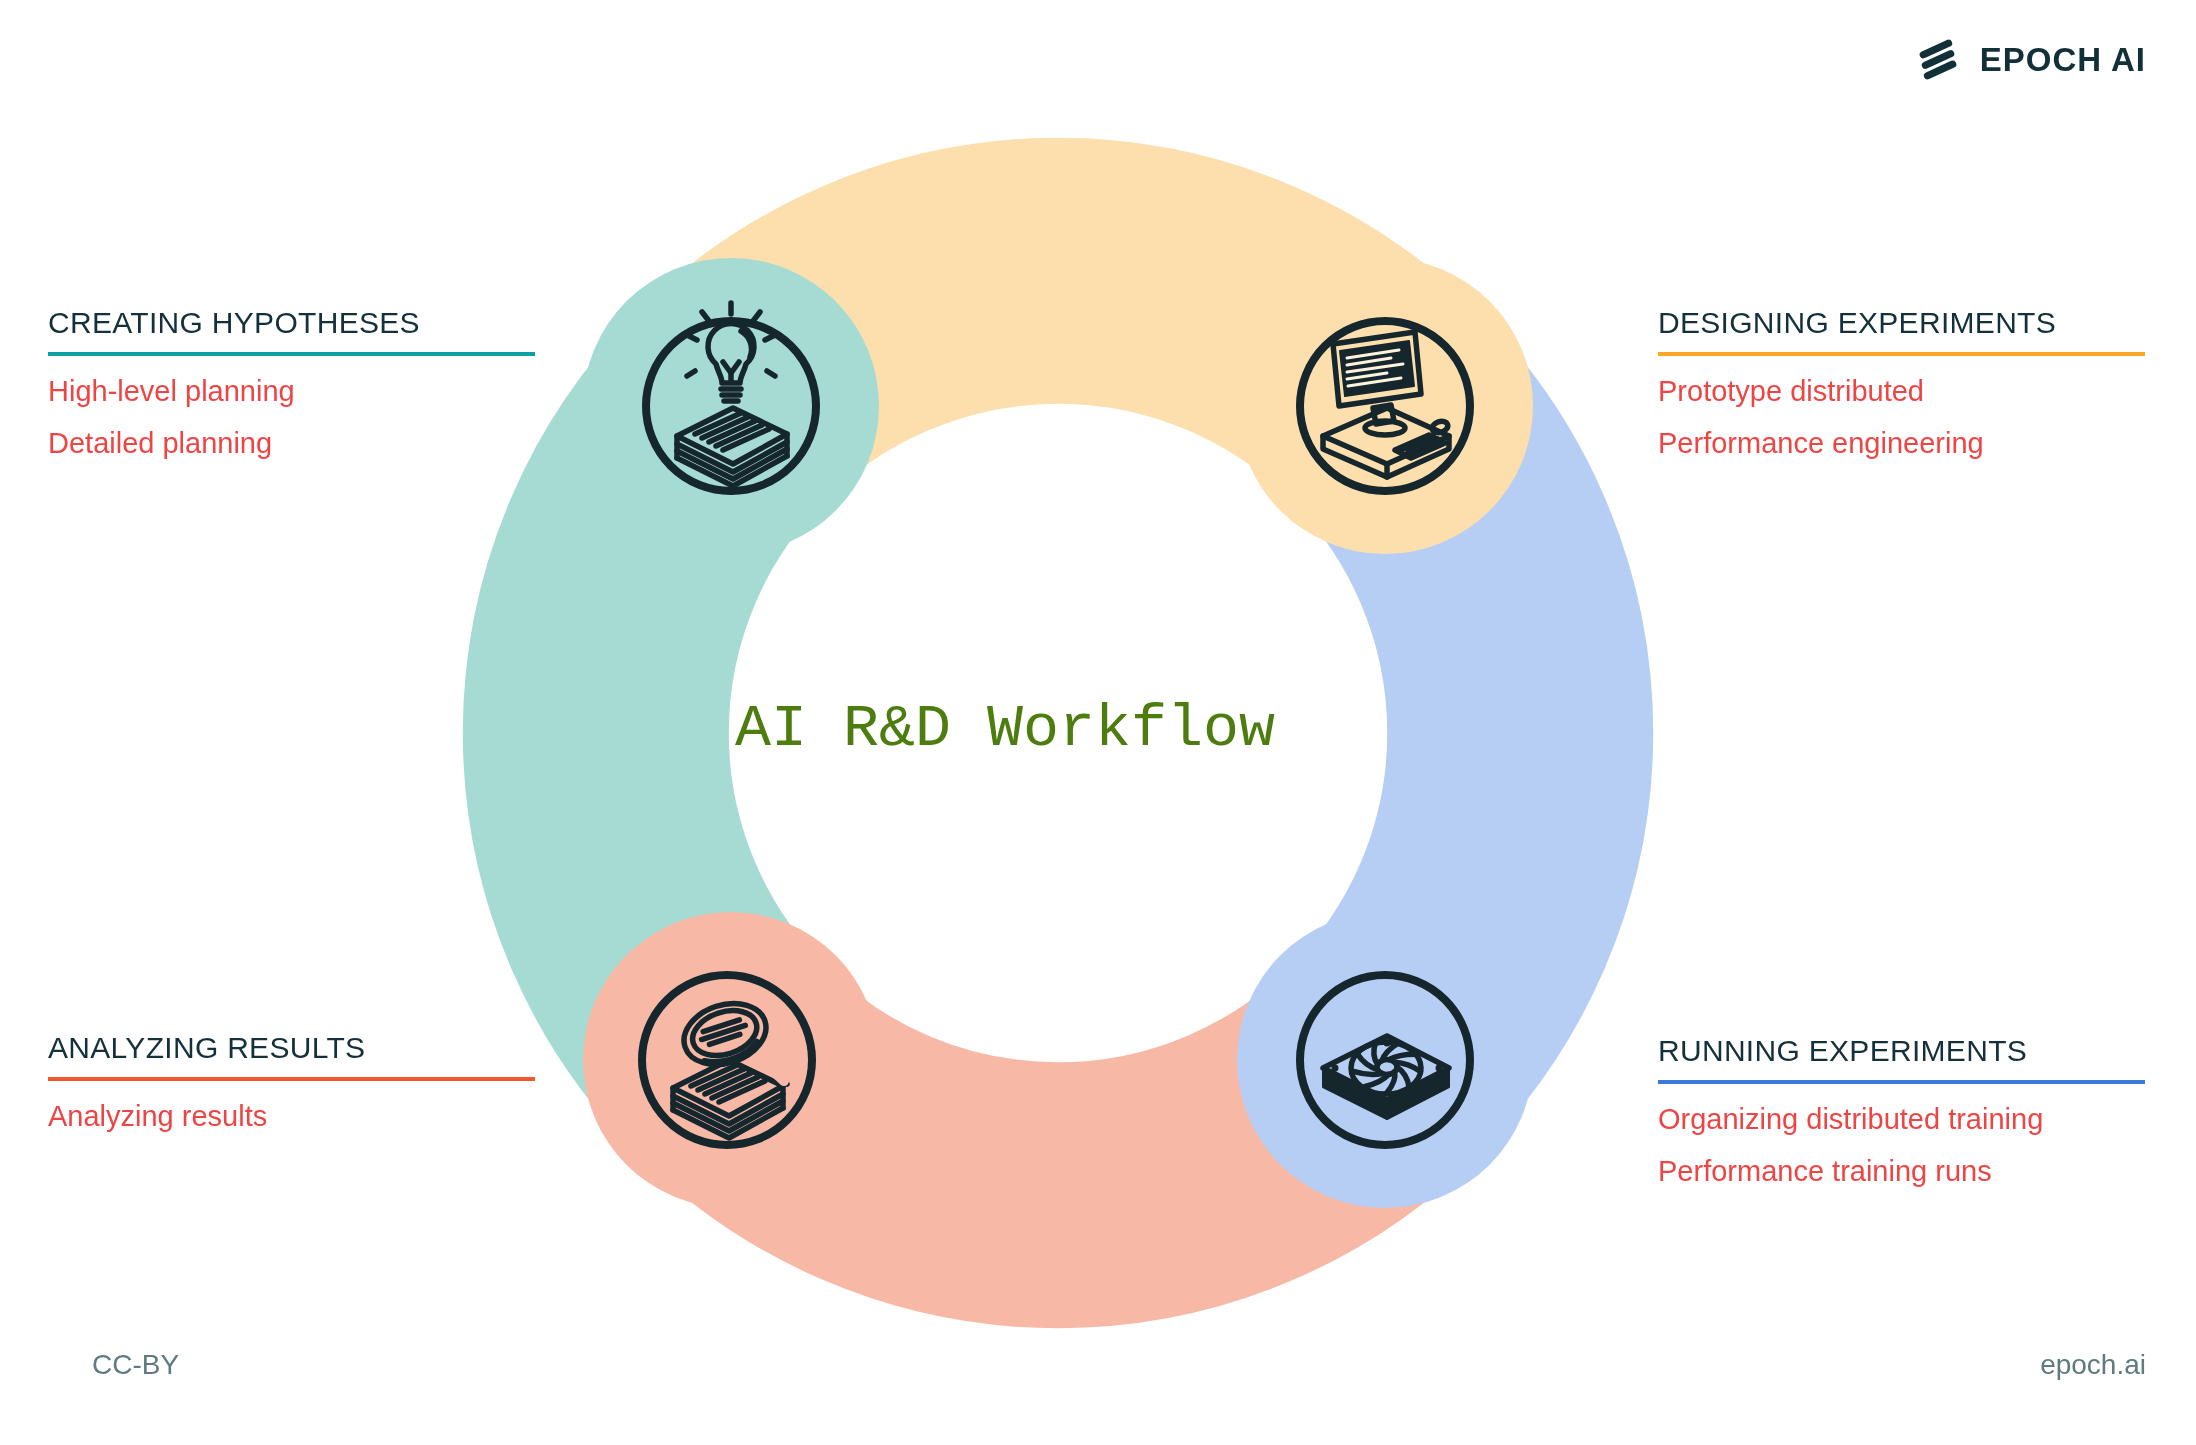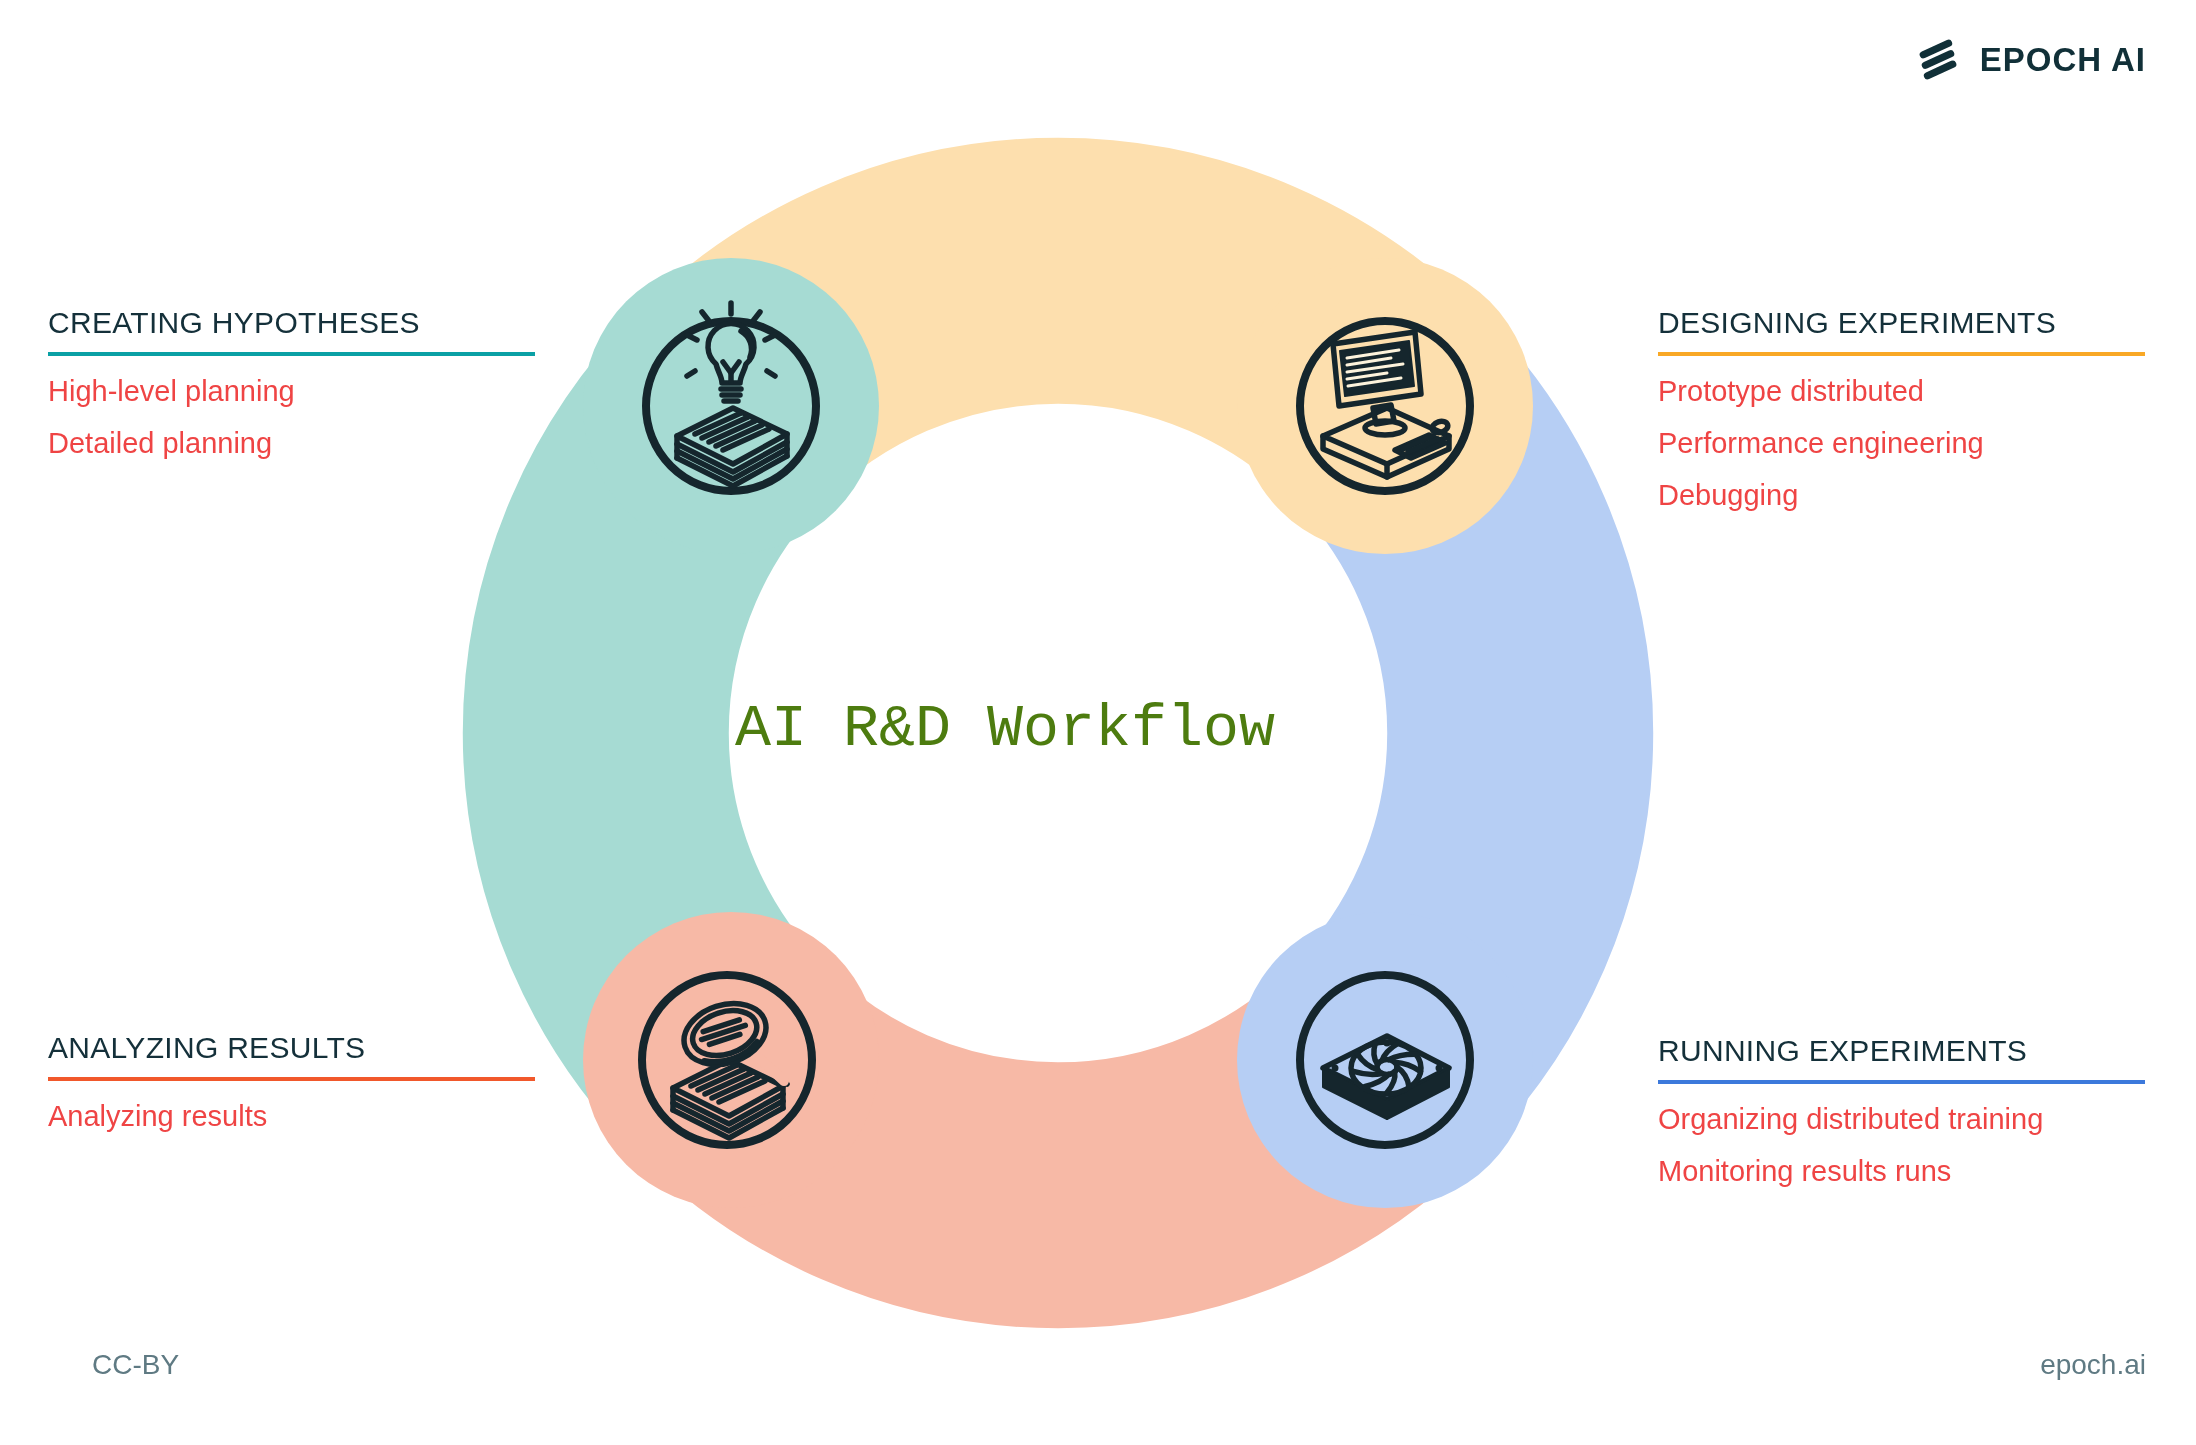--- a/index.html
+++ b/index.html
@@ -159,37 +159,36 @@
       <li>Detailed planning</li>
     </ul>
   </section>
 
   <section class="panel tr">
     <h2>DESIGNING EXPERIMENTS</h2>
     <div class="rule" style="background-color: rgb(249, 168, 37);"></div>
     <ul class="items">
       <li>Prototype distributed</li>
       <li>Performance engineering</li>
-      <li>Debugging</li>
     </ul>
   </section>
 
   <section class="panel bl">
     <h2>ANALYZING RESULTS</h2>
     <div class="rule" style="background-color: rgb(241, 88, 43);"></div>
     <ul class="items">
       <li>Analyzing results</li>
     </ul>
   </section>
 
   <section class="panel br">
     <h2>RUNNING EXPERIMENTS</h2>
     <div class="rule" style="background-color: rgb(60, 121, 219);"></div>
     <ul class="items">
       <li>Organizing distributed training</li>
-      <li>Monitoring results runs</li>
+      <li>Performance training runs</li>
     </ul>
   </section>
 
   <div class="footer-note left">CC-BY</div>
   <div class="footer-note right">epoch.ai</div>
 
 </div>
 
 </body></html>

